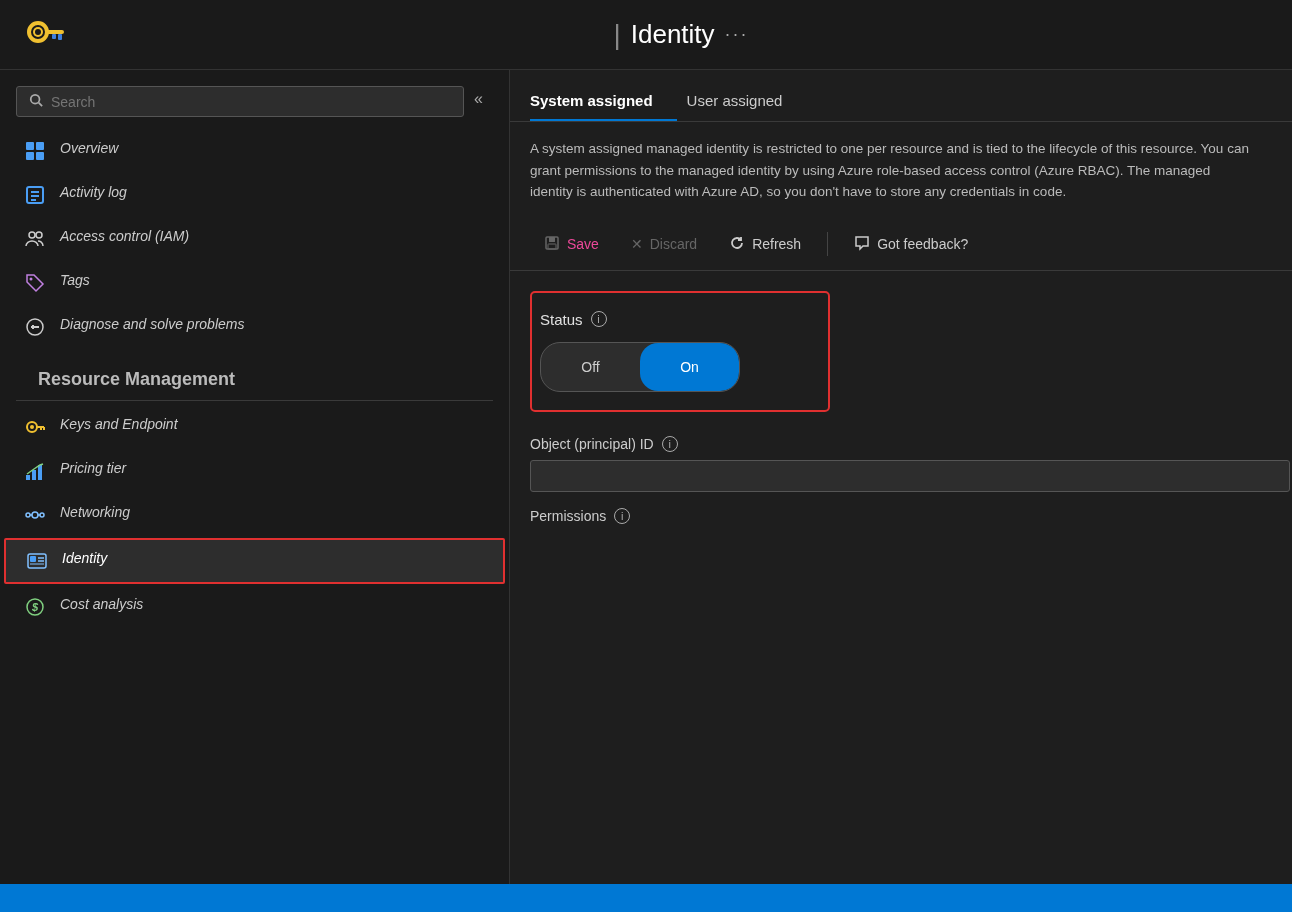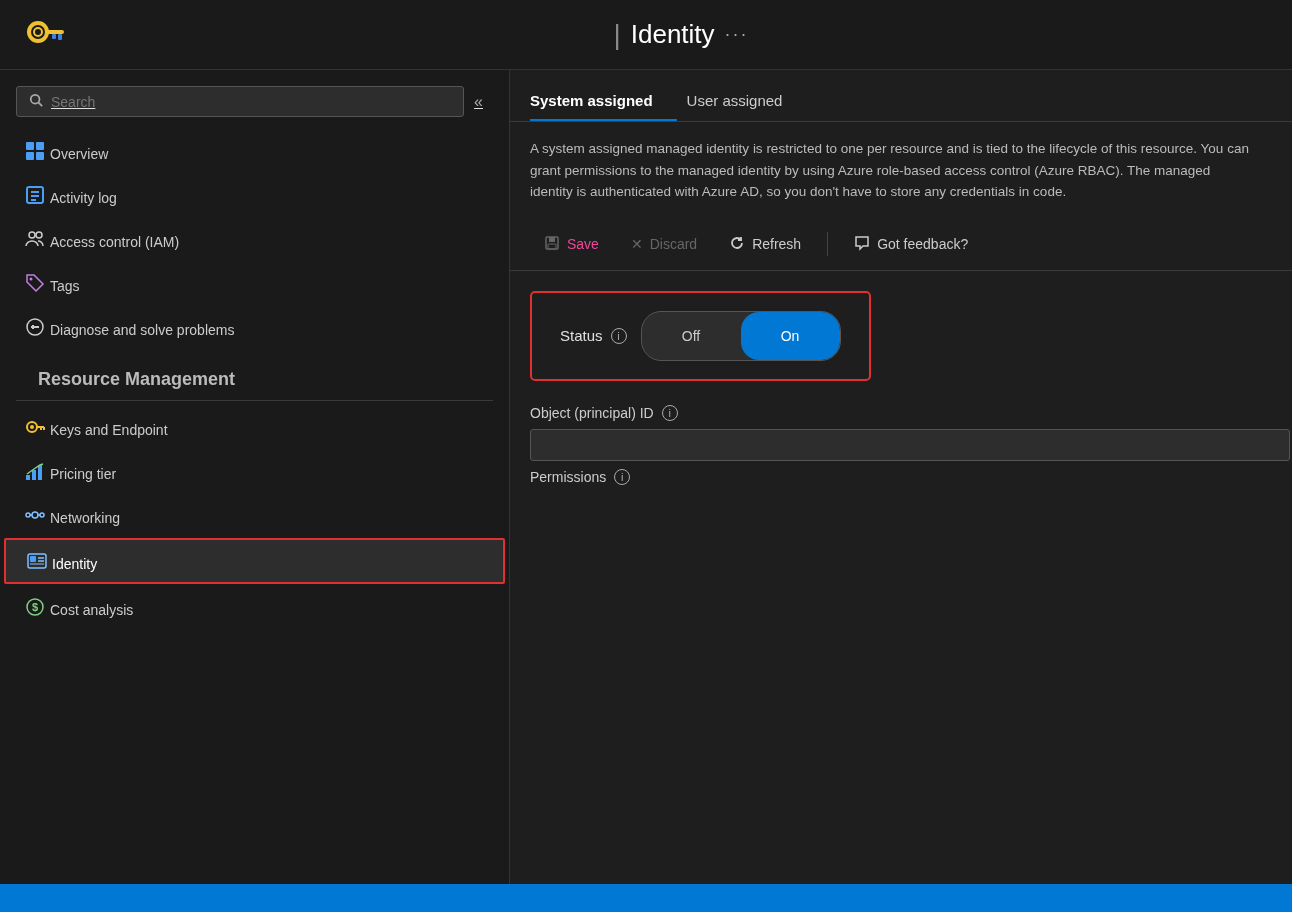--- a/index.html
+++ b/index.html
@@ -70,23 +70,22 @@
       border-right: 1px solid #333;
       display: flex;
       flex-direction: column;
       overflow-y: auto;
       flex-shrink: 0;
     }
 
     .search-bar {
       margin: 16px 16px 12px 16px;
       display: flex;
-      align-items: center;
+      align-items: flex-start;
       justify-content: space-between;
-      text-decoration: underline;
     }
     .search-input-wrapper {
       flex: 1;
       display: flex;
       align-items: center;
       background: #2d2d2d;
       border: 1px solid #555;
       border-radius: 3px;
       padding: 6px 12px;
       gap: 8px;
@@ -107,28 +106,29 @@
       background: transparent;
       border: none;
       color: #aaa;
       font-size: 16px;
       cursor: pointer;
       padding: 4px 10px;
     }
 
     .nav-item {
       display: flex;
-      align-items: flex-end;
+      align-items: flex-start;
       padding: 10px 20px;
       cursor: pointer;
-      gap: 4px;
+      gap: 14px;
       color: #ccc;
       font-size: 14px;
       border-radius: 2px;
       margin: 1px 4px;
+      font-style: italic;
     }
     .nav-item-icon {
       width: 22px;
       height: 22px;
       display: flex;
       align-items: center;
       justify-content: center;
       font-size: 18px;
       flex-shrink: 0;
     }
@@ -223,23 +223,23 @@
     .content-body {
       padding: 20px;
       overflow-y: auto;
       flex: 1;
     }
 
     
     .status-section {
       border: 2px solid #e03030;
       border-radius: 5px;
-      padding: 18px 28px;
+      padding: 18px 8px;
       display: inline-flex;
-      flex-direction: row;
+      flex-direction: column;
       gap: 14px;
       margin-bottom: 24px;
       min-width: 300px;
     }
     .status-label {
       display: flex;
       align-items: center;
       gap: 8px;
       font-size: 15px;
       color: #e0e0e0;
@@ -280,21 +280,21 @@
     }
     .toggle-option.on-active {
       background: #0078d4;
       color: #fff;
       border-radius: 18px;
       font-weight: 500;
     }
 
     
     .field-section {
-      margin-bottom: 8px;
+      margin-bottom: 16px;
     }
     .field-label {
       display: flex;
       align-items: center;
       gap: 8px;
       font-size: 14px;
       color: #ccc;
       margin-bottom: 8px;
     }
     .field-input {

